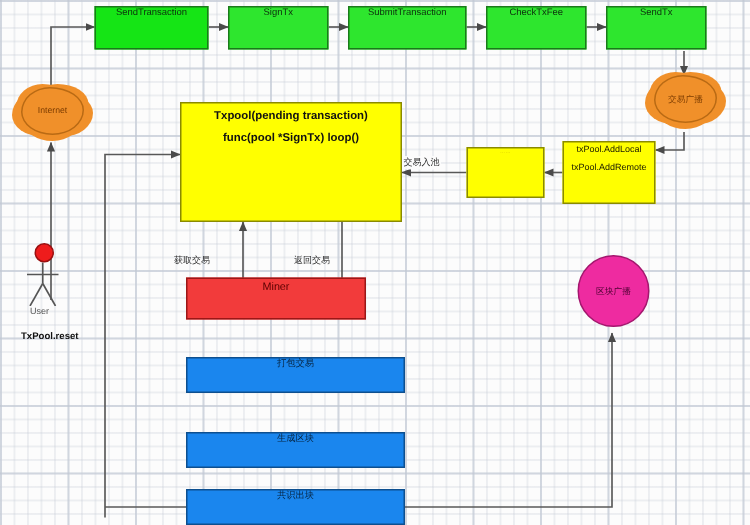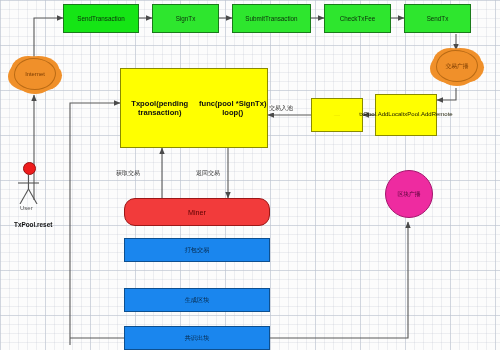--- a/index.html
+++ b/index.html
@@ -15,22 +15,22 @@
     background-color:#fcfcfc;
     background-image:
       linear-gradient(to right, rgba(200,205,215,.30) 1px, transparent 1px),
       linear-gradient(to bottom, rgba(200,205,215,.30) 1px, transparent 1px),
       linear-gradient(to right, rgba(180,190,205,.55) 1px, transparent 1px),
       linear-gradient(to bottom, rgba(180,190,205,.55) 1px, transparent 1px);
     background-size:9px 9px, 9px 9px, 45px 45px, 45px 45px;
   }
   svg.wires{position:absolute;left:0;top:0;width:500px;height:350px;overflow:visible;}
 
-  .node{position:absolute;box-sizing:border-box;display:flex;flex-direction:row;
-        align-items:center;justify-content:center;text-align:center;line-height:1.25;}
+  .node{position:absolute;box-sizing:border-box;display:flex;flex-direction:column;
+        align-items:center;justify-content:flex-start;text-align:center;line-height:1.25;}
 
   .green{background:#2ee62e;border:1px solid #1a7a1a;color:#0d2f0d;font-size:6.3px;}
   .green.bright{background:#15e515;}
   .yellow{background:#ffff00;border:1px solid #8a8a00;color:#1a1a00;}
   .yellow-main{font-size:7.6px;font-weight:bold;color:#111;}
   .yellow-main .ln{margin:3px 0;}
   .red{background:#f23b3b;border:1px solid #9b1717;color:#5b0000;font-size:7.2px;}
   .blue{background:#1a86ee;border:1px solid #0d4f8f;color:#06233f;font-size:6.2px;}
 
   .cloud{position:absolute;background:#f0902a;color:#7a3b00;font-size:5.8px;
@@ -141,21 +141,21 @@
 
   <div class="node yellow" style="left:311px;top:98px;width:52px;height:34px;">
     <span class="tiny-faint">……</span>
   </div>
 
   <div class="node yellow" style="left:375px;top:94px;width:62px;height:42px;font-size:6px;">
     <span style="margin:2px 0;">txPool.AddLocal</span>
     <span style="margin:2px 0;">txPool.AddRemote</span>
   </div>
 
-  <div class="node red" style="left:124px;top:198px;width:146px;height:28px;border-radius:11px;">
+  <div class="node red" style="left:124px;top:185px;width:120px;height:28px;">
     <span>Miner</span>
   </div>
 
   <div class="node blue" style="left:124px;top:238px;width:146px;height:24px;">
     <span>打包交易</span>
   </div>
   <div class="node blue" style="left:124px;top:288px;width:146px;height:24px;">
     <span>生成区块</span>
   </div>
   <div class="node blue" style="left:124px;top:326px;width:146px;height:24px;">

